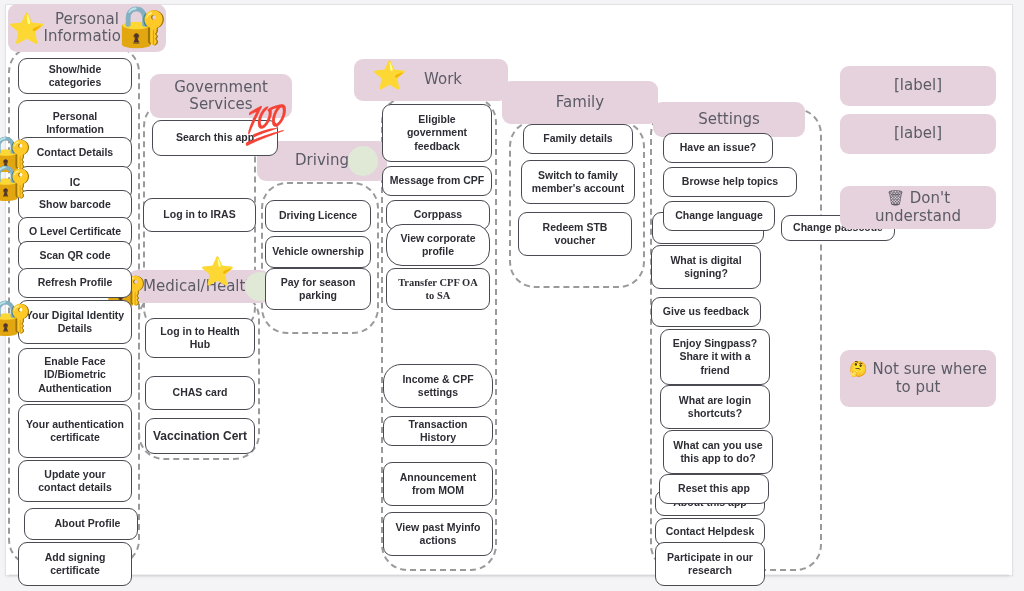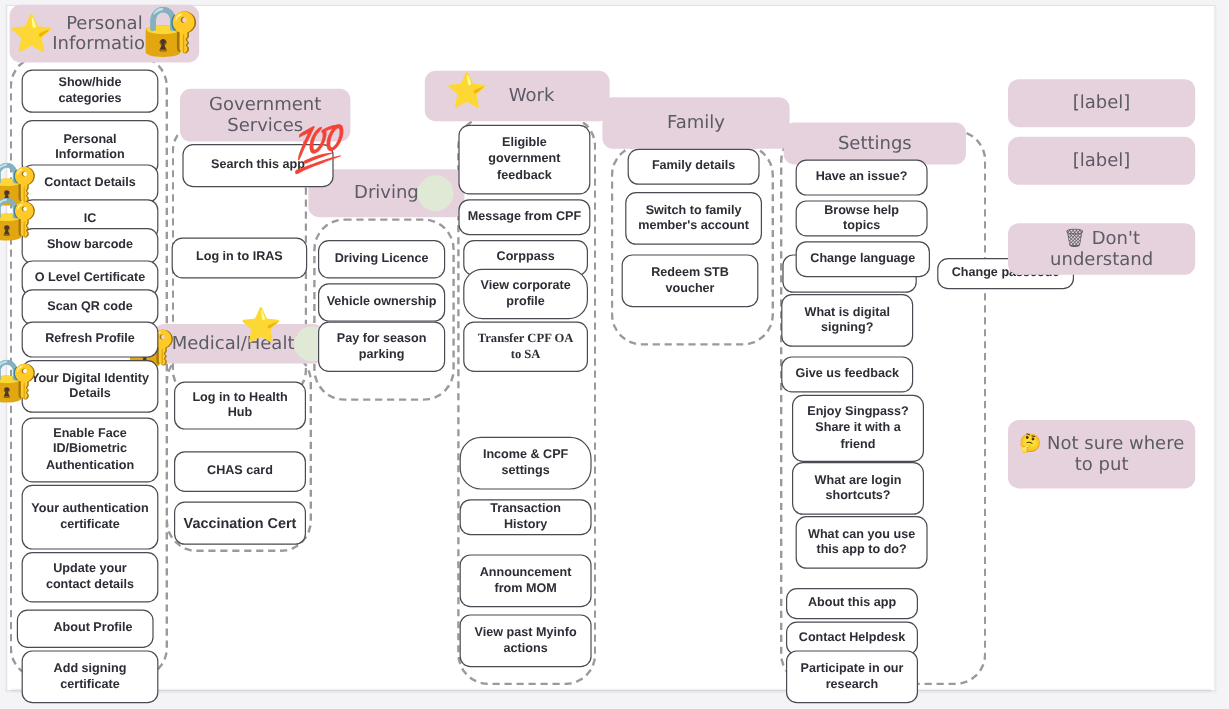--- a/index.html
+++ b/index.html
@@ -179,21 +179,21 @@
     </div>
   <div class="card" style="left:18px;top:348px;width:114px;height:54px;">
     <span>Enable Face ID/Biometric Authentication</span>
     </div>
   <div class="card" style="left:18px;top:404px;width:114px;height:54px;">
     <span>Your authentication certificate</span>
     </div>
   <div class="card" style="left:18px;top:460px;width:114px;height:42px;">
     <span>Update your contact details</span>
     </div>
-  <div class="card" style="left:14px;top:508px;width:114px;height:32px;padding-left:19px;">
+  <div class="card" style="left:24px;top:508px;width:114px;height:32px;padding-left:19px;">
     <span>About Profile</span>
     </div>
   <div class="card" style="left:18px;top:542px;width:114px;height:44px;">
     <span>Add signing certificate</span>
     </div>
 
   <span class="sticker" style="left:-10px;top:136px;font-size:34px;">🔐</span>
   <span class="sticker" style="left:-10px;top:165px;font-size:34px;">🔐</span>
   <span class="sticker" style="left:-10px;top:300px;font-size:34px;">🔐</span>
 
@@ -261,21 +261,21 @@
   <div class="card" style="left:521px;top:160px;width:114px;height:44px;">
     <span>Switch to family member's account</span>
     </div>
   <div class="card" style="left:518px;top:212px;width:114px;height:44px;">
     <span>Redeem STB voucher</span>
     </div>
 
   <div class="card" style="left:663px;top:133px;width:110px;height:30px;">
     <span>Have an issue?</span>
     </div>
-  <div class="card" style="left:663px;top:167px;width:110px;height:30px;">
+  <div class="card" style="left:663px;top:167px;width:134px;height:30px;">
     <span>Browse help topics</span>
     </div>
   <div class="card" style="left:652px;top:212px;width:112px;height:32px;">
     <span>Offline mode</span>
     </div>
   <div class="card" style="left:663px;top:201px;width:112px;height:30px;">
     <span>Change language</span>
     </div>
   <div class="card" style="left:781px;top:215px;width:114px;height:26px;">
     <span>Change passcode</span>
@@ -291,20 +291,23 @@
     </div>
   <div class="card" style="left:660px;top:385px;width:110px;height:44px;">
     <span>What are login shortcuts?</span>
     </div>
   <div class="card" style="left:663px;top:430px;width:110px;height:44px;">
     <span>What can you use this app to do?</span>
     </div>
   <div class="card" style="left:655px;top:490px;width:110px;height:26px;">
     <span>About this app</span>
     </div>
+  <div class="card" style="left:659px;top:474px;width:110px;height:30px;">
+    <span>Reset this app</span>
+    </div>
   <div class="card" style="left:655px;top:518px;width:110px;height:28px;">
     <span>Contact Helpdesk</span>
     </div>
   <div class="card" style="left:655px;top:542px;width:110px;height:44px;">
     <span>Participate in our research</span>
     </div>
 
   <div class="chip" style="left:840px;top:66px;width:156px;height:40px;">
     <span>[label]</span>
   </div>

